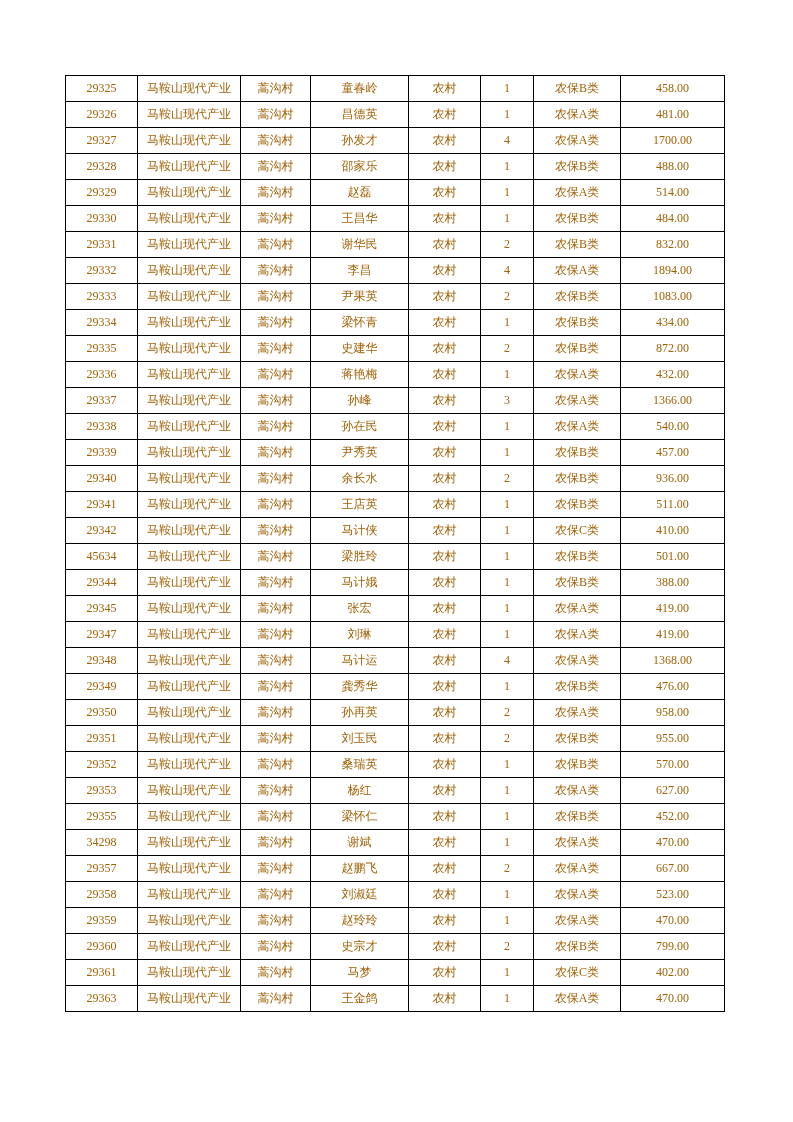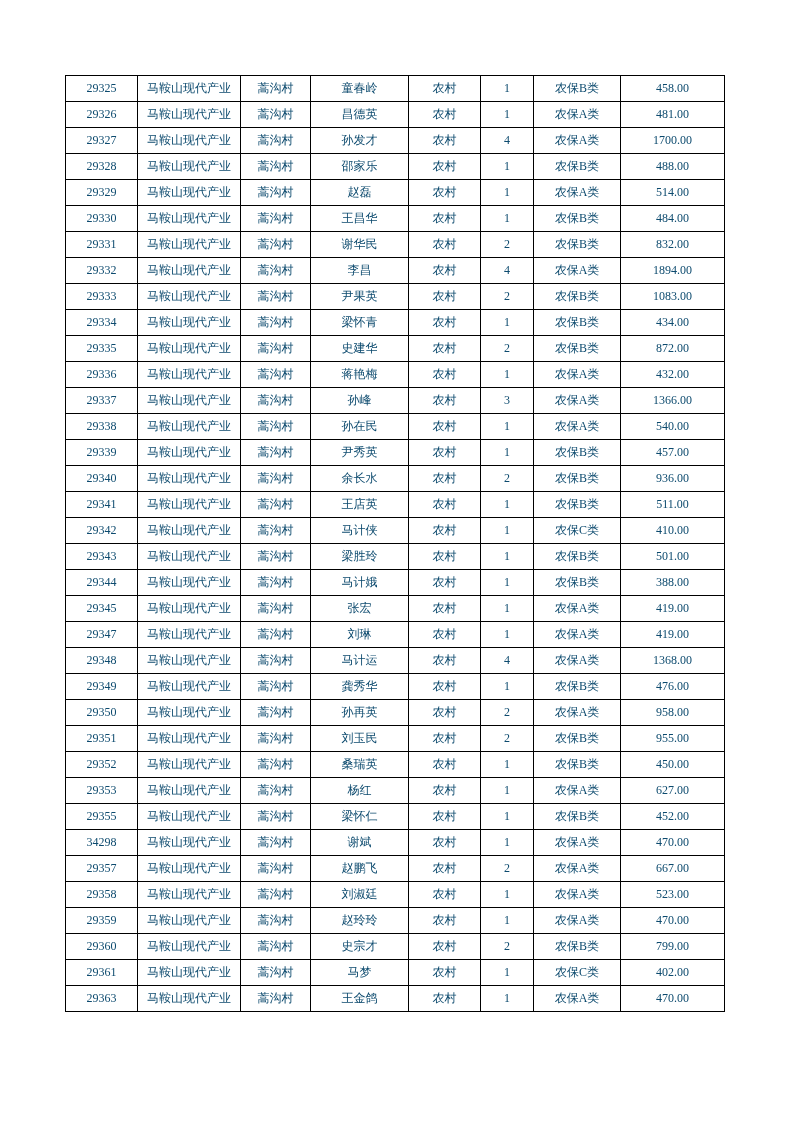--- a/index.html
+++ b/index.html
@@ -4,21 +4,21 @@
 <style>
   * { margin: 0; padding: 0; box-sizing: border-box; }
   html, body { background: #888; }
   .page {
     position: relative;
     width: 793px;
     height: 1122px;
     background: #ffffff;
     margin: 0 auto;
     font-family: "Liberation Serif", "DejaVu Serif", serif;
-    color: #0c4a6e;
+    color: #a16207;
     overflow: hidden;
   }
   table.data-table {
     position: absolute;
     left: 65px;
     top: 75px;
     border-collapse: collapse;
     table-layout: fixed;
     width: 659px;
   }
@@ -225,21 +225,21 @@
           <td class="col-0">29342</td>
           <td class="col-1">马鞍山现代产业</td>
           <td class="col-2">蒿沟村</td>
           <td class="col-3">马计侠</td>
           <td class="col-4">农村</td>
           <td class="col-5">1</td>
           <td class="col-6">农保C类</td>
           <td class="col-7">410.00</td>
         </tr>
         <tr>
-          <td class="col-0">29343</td>
+          <td class="col-0">45634</td>
           <td class="col-1">马鞍山现代产业</td>
           <td class="col-2">蒿沟村</td>
           <td class="col-3">梁胜玲</td>
           <td class="col-4">农村</td>
           <td class="col-5">1</td>
           <td class="col-6">农保B类</td>
           <td class="col-7">501.00</td>
         </tr>
         <tr>
           <td class="col-0">29344</td>
@@ -312,21 +312,21 @@
           <td class="col-7">955.00</td>
         </tr>
         <tr>
           <td class="col-0">29352</td>
           <td class="col-1">马鞍山现代产业</td>
           <td class="col-2">蒿沟村</td>
           <td class="col-3">桑瑞英</td>
           <td class="col-4">农村</td>
           <td class="col-5">1</td>
           <td class="col-6">农保B类</td>
-          <td class="col-7">450.00</td>
+          <td class="col-7">570.00</td>
         </tr>
         <tr>
           <td class="col-0">29353</td>
           <td class="col-1">马鞍山现代产业</td>
           <td class="col-2">蒿沟村</td>
           <td class="col-3">杨红</td>
           <td class="col-4">农村</td>
           <td class="col-5">1</td>
           <td class="col-6">农保A类</td>
           <td class="col-7">627.00</td>

